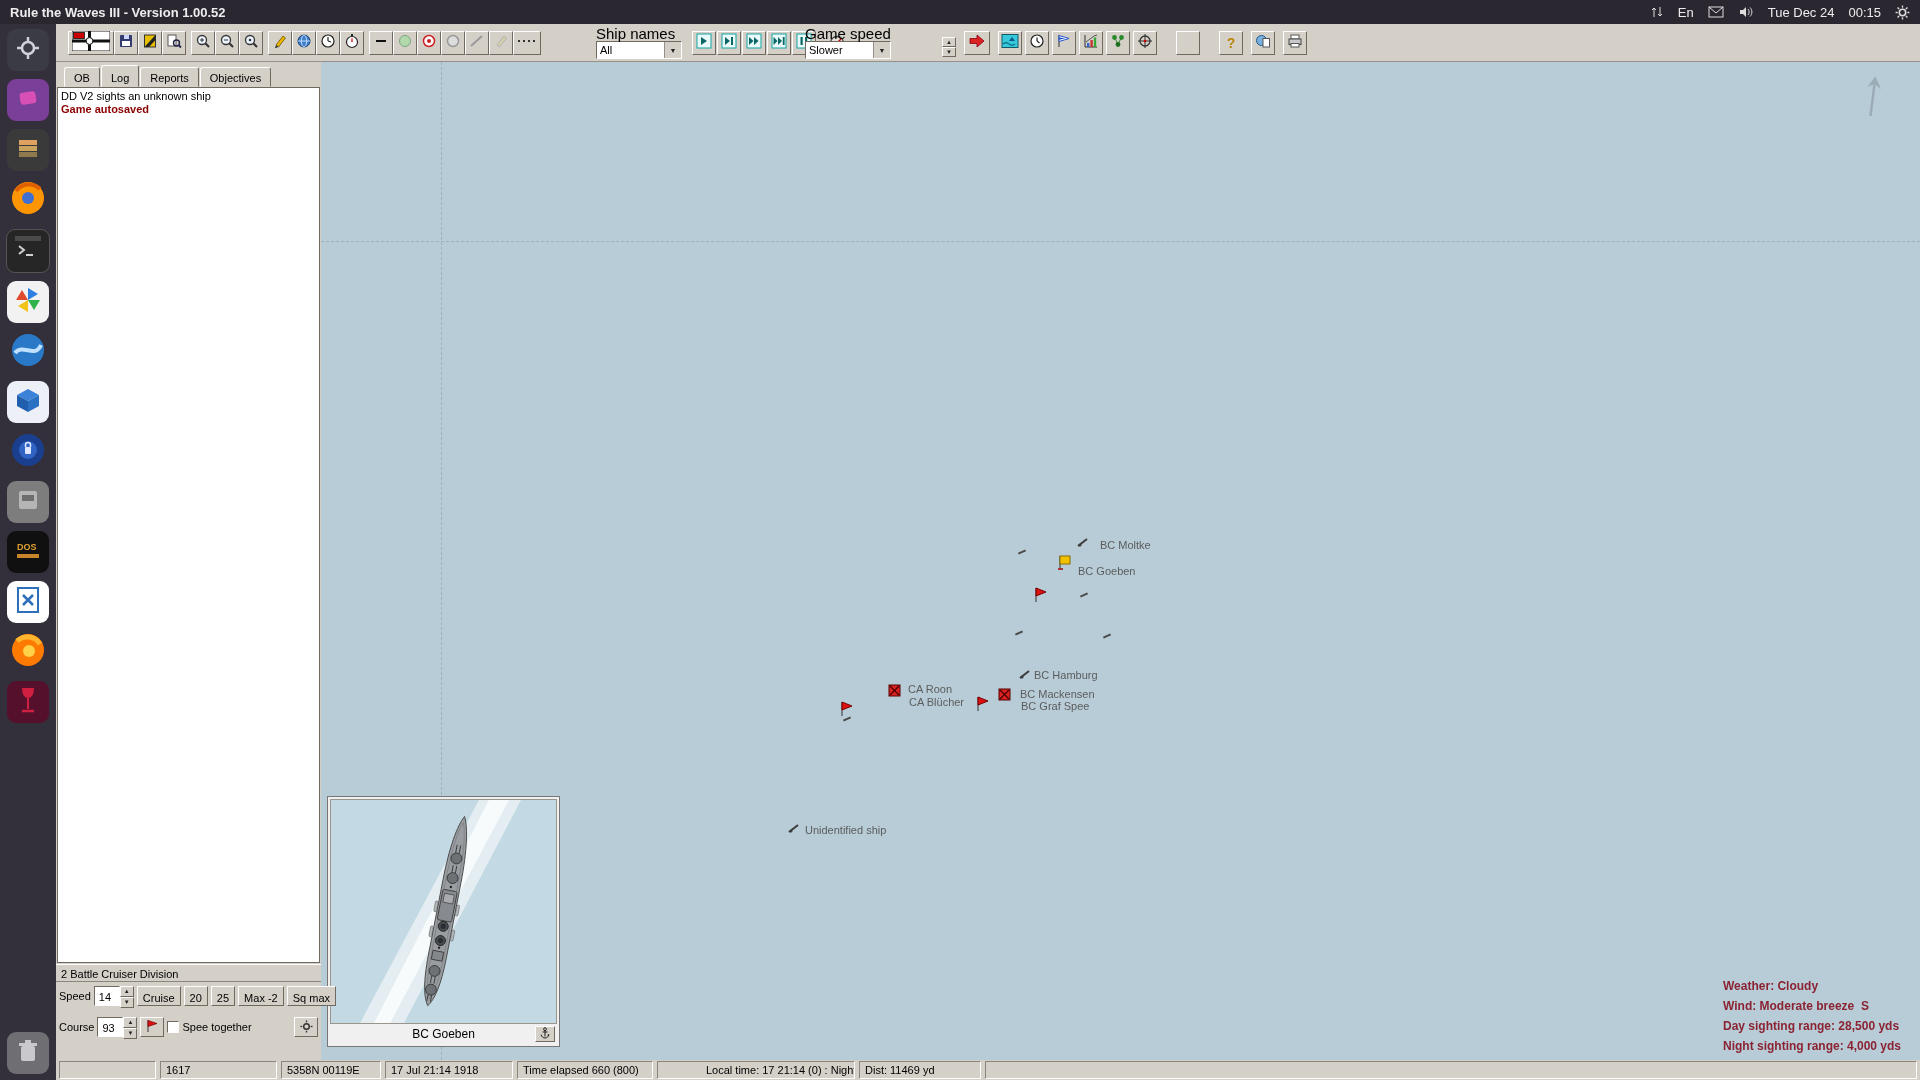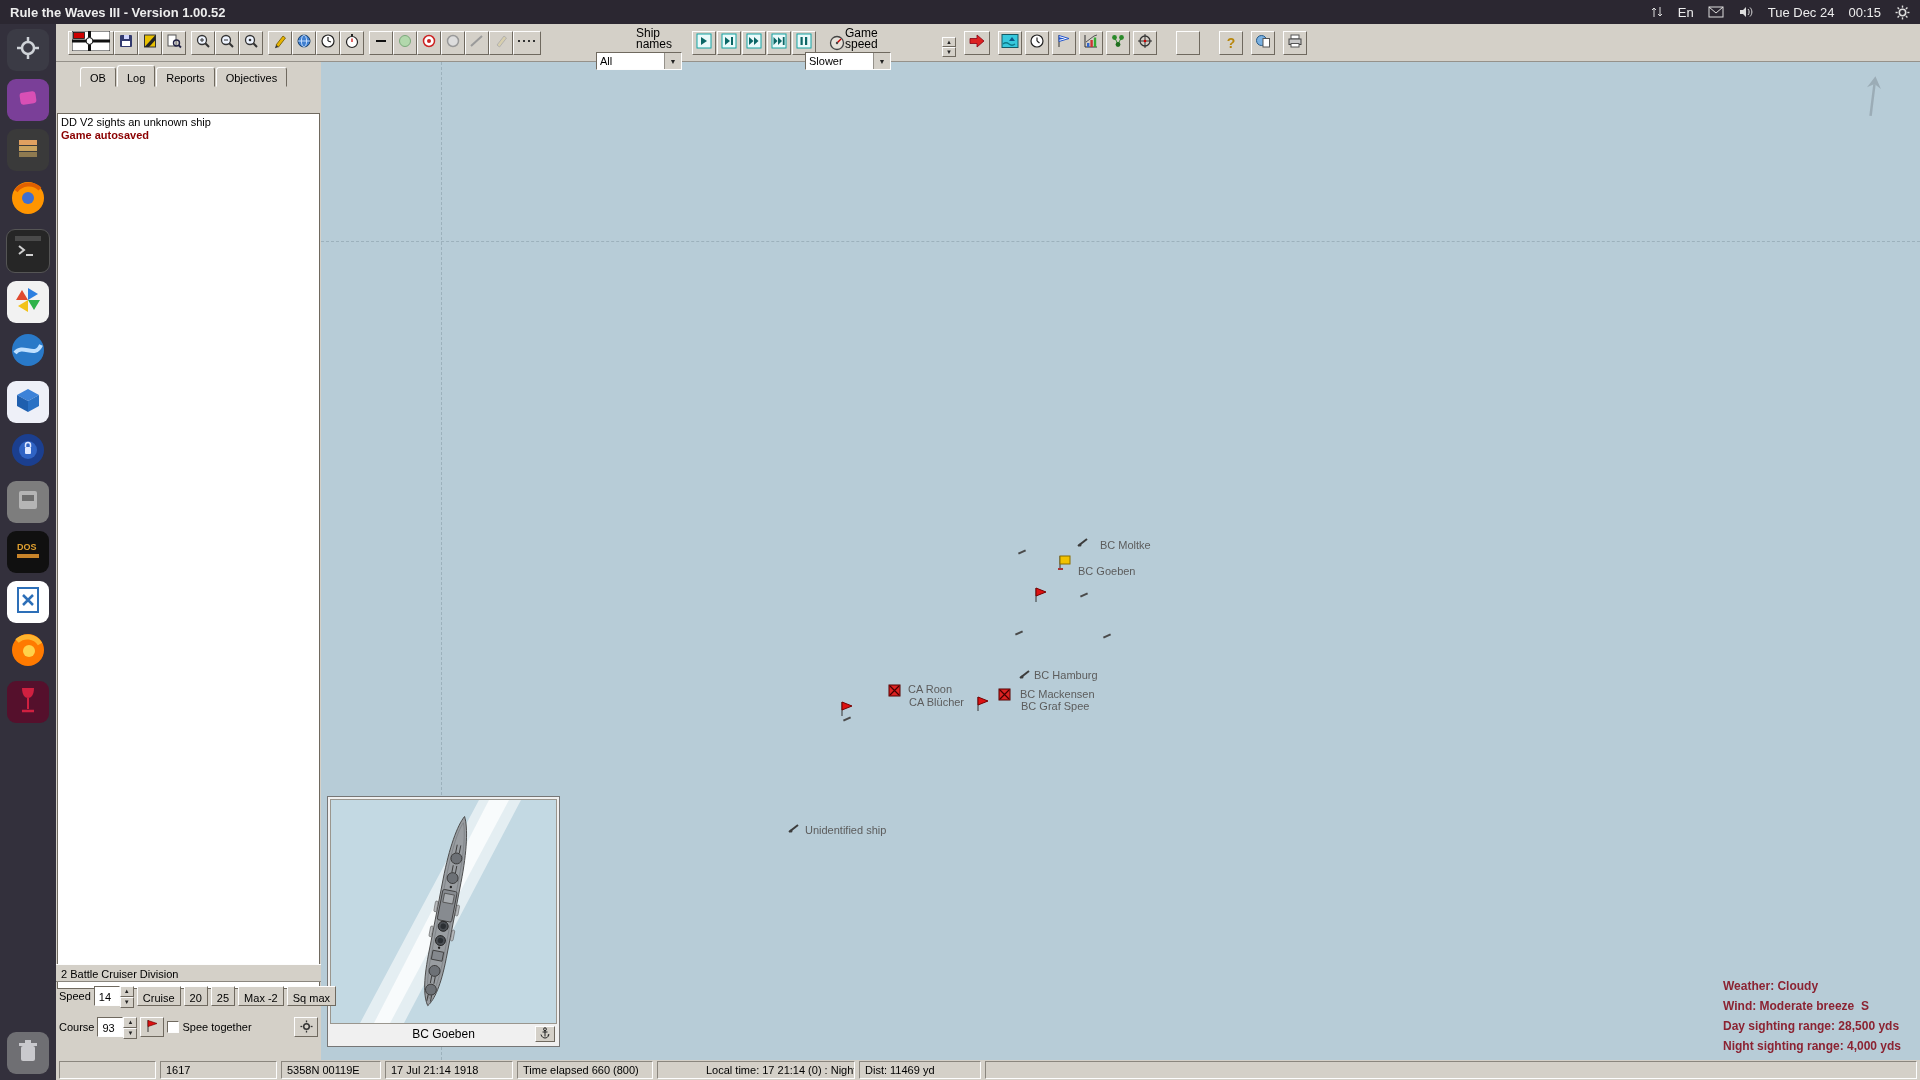--- a/index.html
+++ b/index.html
@@ -25,40 +25,40 @@
   #toolbar{position:absolute;left:56px;top:24px;right:0;height:38px;background:#d4d0c8;
            border-bottom:1px solid #95918a;box-sizing:border-box;z-index:30;}
   .tbgroup{position:absolute;top:7px;display:flex;align-items:flex-start;}
   .tbtn{width:24px;height:24px;background:#d4d0c8;border:1px solid;
         border-color:#fdfdfd #6f695f #6f695f #fdfdfd;display:flex;align-items:center;
         justify-content:center;box-sizing:border-box;flex:0 0 auto;}
   .tbtn.wide{width:46px;}
   .tbtn.dots{width:28px;}
   .gsep{width:5px;flex:0 0 auto;}
   .combo-block{position:absolute;top:4px;}
-  .small-label{font-size:12px;line-height:11px;color:#000;display:block;margin-left:40px;}
+  .small-label{font-size:15px;line-height:11px;color:#000;display:block;}
   .combo{display:flex;height:18px;margin-top:2px;box-sizing:border-box;border:1px solid;
          border-color:#6f695f #fdfdfd #fdfdfd #6f695f;background:#fff;}
   .combo-text{flex:1;font-size:11px;padding:2px 3px 0 3px;}
   .combo-arrow{width:16px;background:#d4d0c8;border-left:1px solid #95918a;display:flex;
                align-items:center;justify-content:center;font-size:7px;color:#222;}
   .mini-spin{display:flex;flex-direction:column;width:14px;height:20px;margin-left:2px;margin-top:6px;}
   .mini-spin div{flex:1;border:1px solid;border-color:#fdfdfd #6f695f #6f695f #fdfdfd;
                  background:#d4d0c8;font-size:6px;line-height:8px;text-align:center;color:#222;}
 
   
   #sidepanel{position:absolute;left:56px;top:62px;width:265px;height:998px;background:#d4d0c8;
              box-sizing:border-box;z-index:20;}
-  .tabs{position:absolute;left:8px;top:3px;display:flex;align-items:flex-end;height:22px;margin-left:16px;}
+  .tabs{position:absolute;left:8px;top:3px;display:flex;align-items:flex-end;height:22px;}
   .tab{font-size:11px;padding:4px 9px 2px 9px;background:#d4d0c8;border:1px solid;
        border-color:#fdfdfd #6f695f #d4d0c8 #fdfdfd;border-top-left-radius:3px;
        border-top-right-radius:3px;margin-right:1px;position:relative;}
   .tab.active{padding-top:6px;top:0px;z-index:2;}
   #logbox{position:absolute;left:1px;top:25px;width:263px;height:876px;background:#fff;
-          border:1px solid #6f695f;box-sizing:border-box;padding:2px 3px;overflow:hidden;margin-top:26px;}
+          border:1px solid #6f695f;box-sizing:border-box;padding:2px 3px;overflow:hidden;}
   .log-line{font-size:11px;line-height:13px;white-space:nowrap;}
   .division-bar{position:absolute;left:0;top:902px;width:265px;height:18px;background:#d4d0c8;
                 border-top:1px solid #fdfdfd;border-bottom:1px solid #8a867e;font-size:11px;
                 padding:3px 0 0 5px;box-sizing:border-box;}
   .ctl-row{position:absolute;left:3px;right:3px;display:flex;align-items:center;gap:3px;font-size:11px;}
   .spin{display:flex;height:20px;}
   .spin-val{width:26px;background:#fff;border:1px solid;border-color:#6f695f #fdfdfd #fdfdfd #6f695f;
             font-size:11px;padding:4px 0 0 4px;box-sizing:border-box;}
   .spin-btns{display:flex;flex-direction:column;width:14px;}
   .spin-btns div{flex:1;border:1px solid;border-color:#fdfdfd #6f695f #6f695f #fdfdfd;

